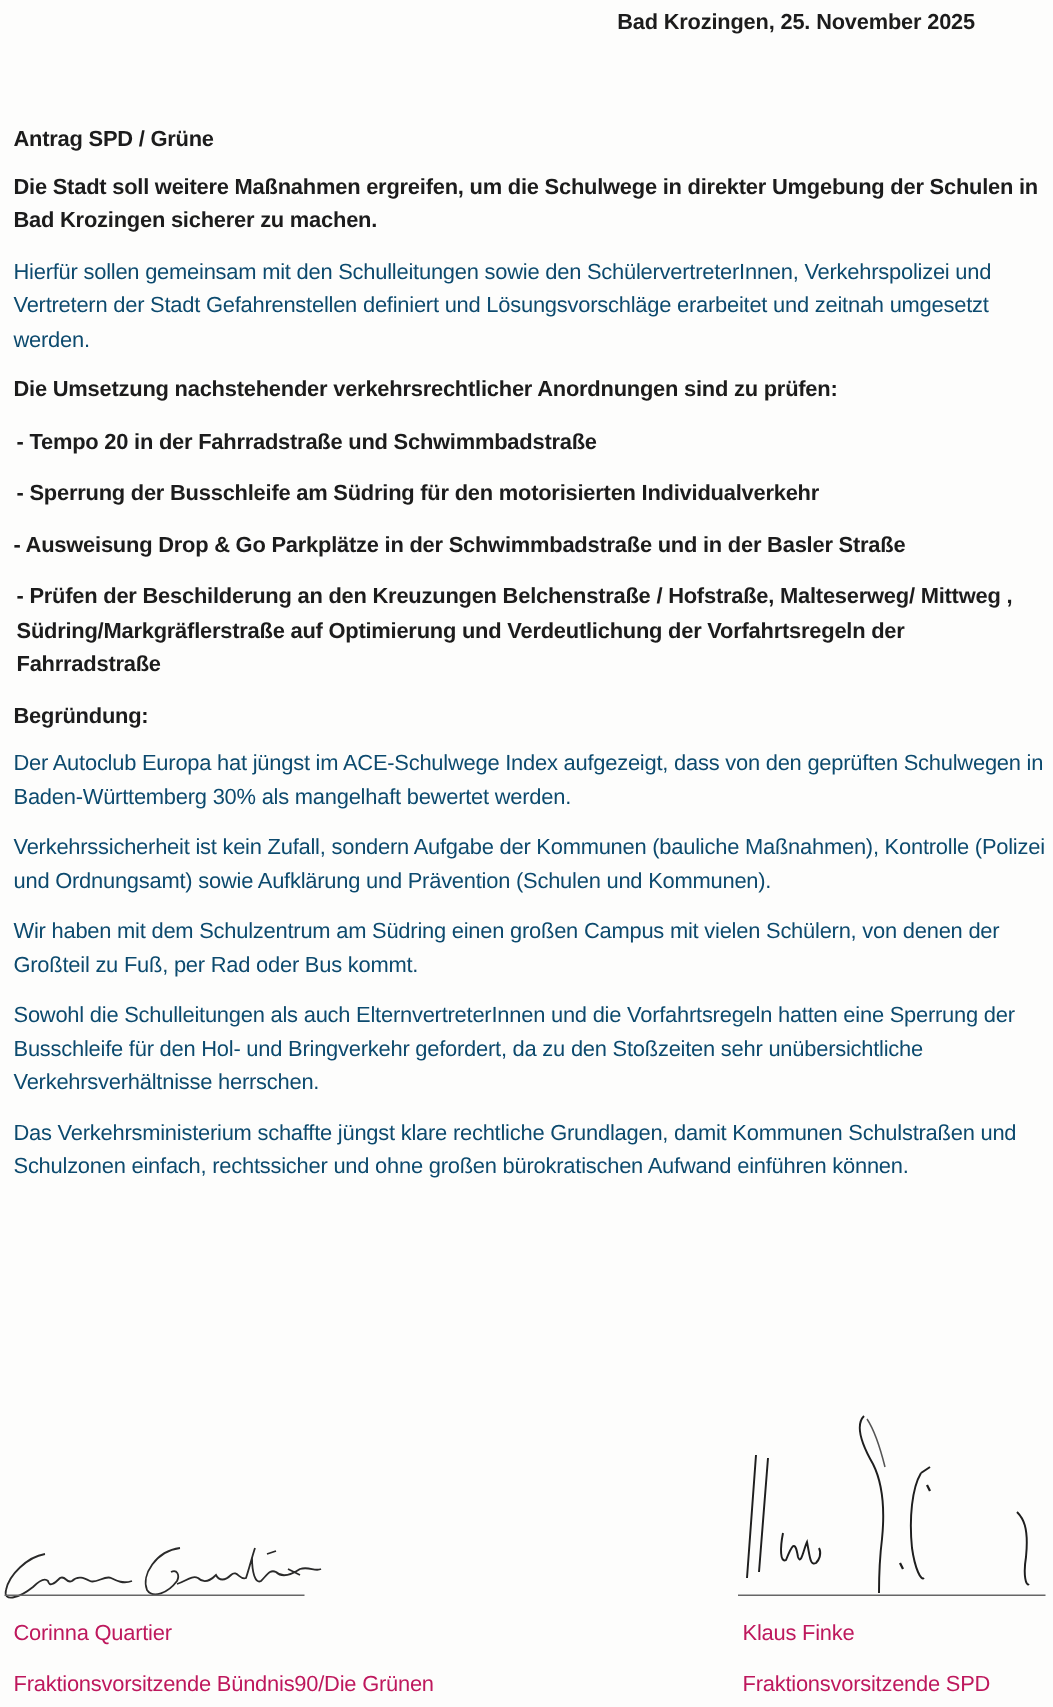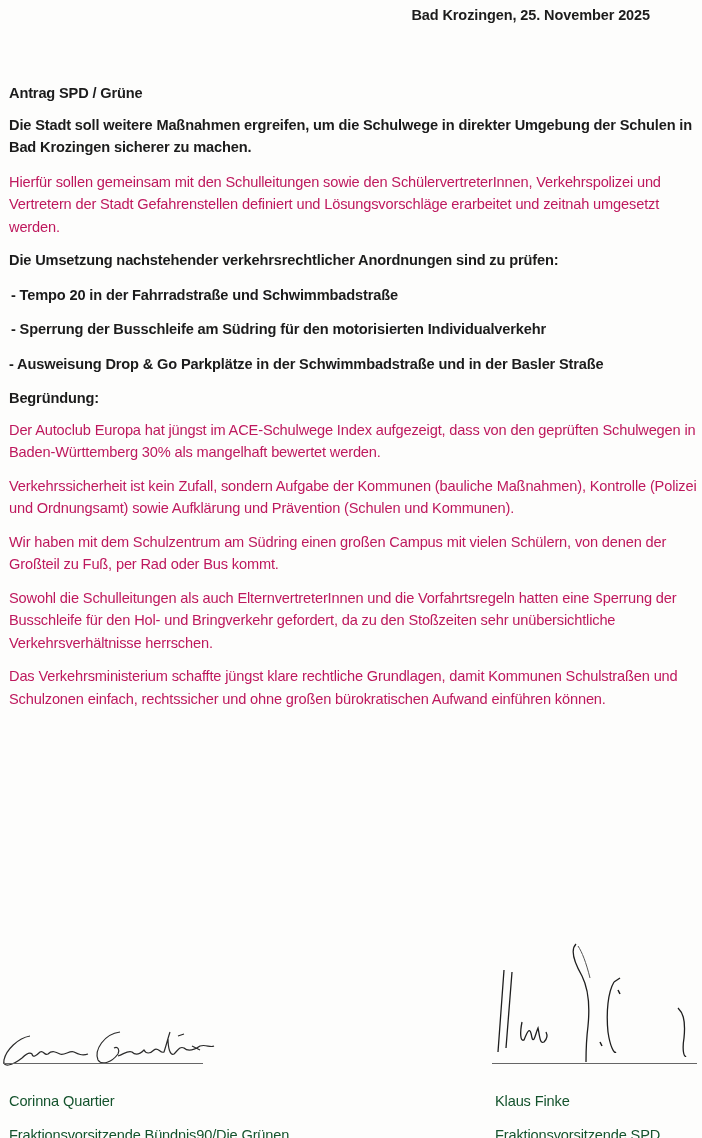--- a/index.html
+++ b/index.html
@@ -16,47 +16,48 @@
       font-size: 14.5px; font-weight: bold; letter-spacing: -0.1px;
     }
     .content {
       position: absolute; left: 9px; top: 82px; width: 690px;
       font-size: 14.6px; line-height: 22.5px; letter-spacing: -0.15px;
     }
     .content p { margin: 0; }
     .bold { font-weight: bold; }
     .antrag { margin-bottom: 9px !important; }
     .headline { margin-bottom: 12px !important; }
-    .para { margin-bottom: 11px !important; color: #be185d; }
+    .para { margin-bottom: 11px !important; color: #0c4a6e; }
     .section-head { margin-bottom: 12px !important; }
     .bullet { margin-bottom: 12px !important; font-weight: bold; }
     .bullet.indent { padding-left: 2px; }
     .begr { margin-bottom: 9px !important; }
     .sig-name, .sig-role {
-      position: absolute; font-size: 14.6px; color: #14532d; white-space: nowrap; letter-spacing: -0.15px; margin-top: 12px;
+      position: absolute; font-size: 14.6px; color: #be185d; white-space: nowrap; letter-spacing: -0.15px;
     }
     .sig-line { position: absolute; height: 1px; background: #666; }
     svg.signature { position: absolute; overflow: visible; }
   </style>
 </head>
 <body>
 
 <div class="page">
 
   <div class="date">Bad Krozingen, 25. November 2025</div>
 
   <div class="content">
     <p class="bold antrag">Antrag SPD / Grüne</p>
     <p class="bold headline">Die Stadt soll weitere Maßnahmen ergreifen, um die Schulwege in direkter Umgebung der Schulen in Bad Krozingen sicherer zu machen.</p>
     <p class="para">Hierfür sollen gemeinsam mit den Schulleitungen sowie den SchülervertreterInnen, Verkehrspolizei und Vertretern der Stadt Gefahrenstellen definiert und Lösungsvorschläge erarbeitet und zeitnah umgesetzt werden.</p>
     <p class="bold section-head">Die Umsetzung nachstehender verkehrsrechtlicher Anordnungen sind zu prüfen:</p>
 
     <p class="bullet indent"> - Tempo 20 in der Fahrradstraße und Schwimmbadstraße</p>
     <p class="bullet indent"> - Sperrung der Busschleife am Südring für den motorisierten Individualverkehr</p>
     <p class="bullet">- Ausweisung Drop &amp; Go Parkplätze in der Schwimmbadstraße und in der Basler Straße</p>
+    <p class="bullet indent"> - Prüfen der Beschilderung an den Kreuzungen Belchenstraße / Hofstraße, Malteserweg/ Mittweg , Südring/Markgräflerstraße auf Optimierung und Verdeutlichung der Vorfahrtsregeln der Fahrradstraße</p>
 
     <p class="bold begr">Begründung:</p>
     <p class="para">Der Autoclub Europa hat jüngst im ACE-Schulwege Index aufgezeigt, dass von den geprüften Schulwegen in Baden-Württemberg 30% als mangelhaft bewertet werden.</p>
     <p class="para">Verkehrssicherheit ist kein Zufall, sondern Aufgabe der Kommunen (bauliche Maßnahmen), Kontrolle (Polizei und Ordnungsamt) sowie Aufklärung und Prävention (Schulen und Kommunen).</p>
     <p class="para">Wir haben mit dem Schulzentrum am Südring einen großen Campus mit vielen Schülern, von denen der Großteil zu Fuß, per Rad oder Bus kommt.</p>
     <p class="para">Sowohl die Schulleitungen als auch ElternvertreterInnen und die Vorfahrtsregeln hatten eine Sperrung der Busschleife für den Hol- und Bringverkehr gefordert, da zu den Stoßzeiten sehr unübersichtliche Verkehrsverhältnisse herrschen.</p>
     <p class="para">Das Verkehrsministerium schaffte jüngst klare rechtliche Grundlagen, damit Kommunen Schulstraßen und Schulzonen einfach, rechtssicher und ohne großen bürokratischen Aufwand einführen können.</p>
   </div>
 
   <div>

